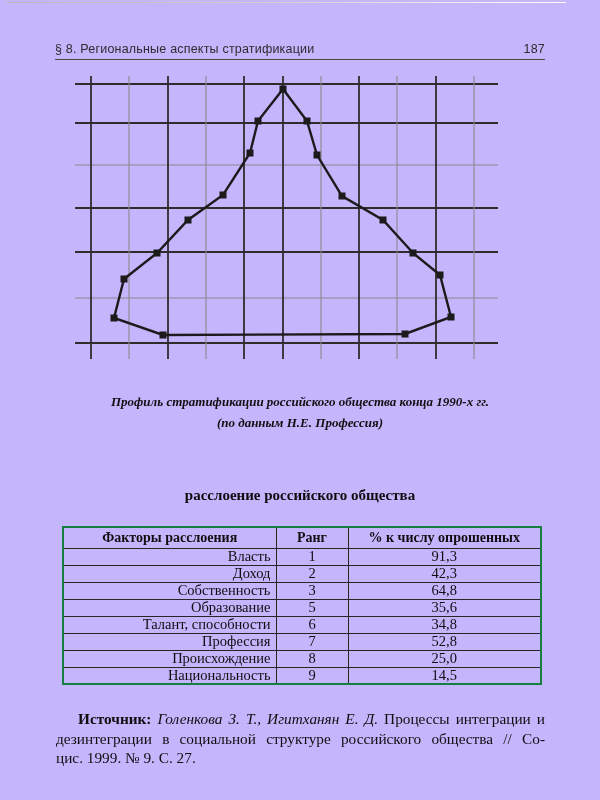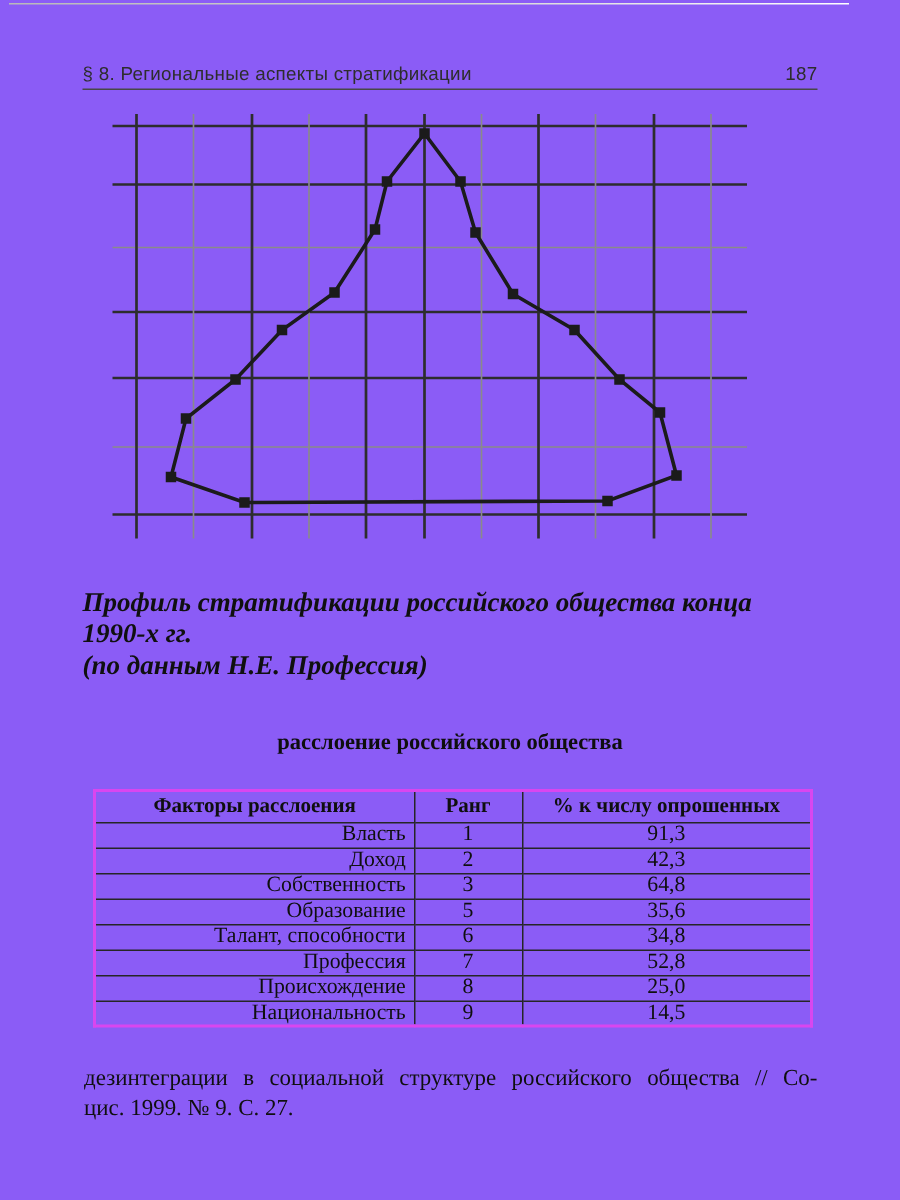--- a/index.html
+++ b/index.html
@@ -1,45 +1,45 @@
 <!DOCTYPE html>
 <html><head>
 <meta charset="utf-8">
 <style>
   * { margin:0; padding:0; box-sizing:border-box; }
   html,body { background:#ffffff; }
   .page {
-    position:relative; width:600px; height:800px; background:#8b5cf6;
+    position:relative; width:600px; height:800px; background:#c4b5fd;
     overflow:hidden; font-family:"Liberation Serif", serif; color:#161616;
   }
   .scan-edge-top {
     position:absolute; top:2px; left:6px; width:560px; height:1px;
     background:linear-gradient(to right,#b9b9b9,#d6d6d6 55%,#ffffff);
   }
   .hdr {
     position:absolute; top:42px; left:55px; width:490px;
     display:flex; justify-content:space-between; align-items:flex-end;
     font-family:"Liberation Sans", sans-serif; font-size:12.5px; color:#2d2d2d;
     padding-bottom:3px; border-bottom:1.5px solid #474747; letter-spacing:0.2px;
   }
   .chart-wrap { position:absolute; top:72px; left:55px; width:460px; height:292px; }
   .caption {
-    position:absolute; top:391px; left:55px; width:490px; text-align:left;
-    font-style:italic; font-weight:600; font-size:18px; line-height:21px; color:#101010;
+    position:absolute; top:391px; left:55px; width:490px; text-align:center;
+    font-style:italic; font-weight:600; font-size:13px; line-height:21px; color:#101010;
   }
   .bodytext { position:absolute; top:440px; left:56px; width:489px; font-size:15.5px; line-height:17.5px; color:#0f0f0f; }
   .just { text-align:justify; text-align-last:justify; }
   .tbl-title {
     position:absolute; top:486px; left:55px; width:490px; text-align:center;
     font-weight:bold; font-size:15px; line-height:18px; color:#0e0e0e;
   }
   table.factors {
     position:absolute; top:526px; left:62px; width:478px;
     border-collapse:collapse; font-size:14.5px; color:#0f0f0f;
-    border:2px solid #d946ef; table-layout:fixed;
+    border:2px solid #15803d; table-layout:fixed;
   }
   table.factors th, table.factors td { border:1.5px solid #262626; }
   table.factors th { font-weight:bold; font-size:14px; height:21px; text-align:center; padding:1px 2px; }
   table.factors td { height:17px; line-height:15px; padding:0 5px; }
   td.cell-left { text-align:right; padding-left:7px; }
   td.cell-center { text-align:center; }
   .source { position:absolute; top:709px; left:56px; width:489px; font-size:15.3px; line-height:19.5px; color:#0f0f0f; }
   .src-indent { padding-left:22px; }
   .bold { font-weight:bold; }
   .ital { font-style:italic; }
@@ -157,16 +157,17 @@
         </tr>
         <tr>
           <td class="cell-left">Национальность</td>
           <td class="cell-center">9</td>
           <td class="cell-center">14,5</td>
         </tr>
       </tbody>
   </table>
 
   <div class="source">
+    <div class="just src-indent"><span class="bold">Источник:</span> <span class="ital">Голенкова З. Т., Игитханян Е. Д.</span> <span>Процессы интеграции и</span></div>
     <div class="just">дезинтеграции в социальной структуре российского общества // Со-</div>
     <div>цис. 1999. № 9. С. 27.</div>
   </div>
 </div>
 
 </body></html>

